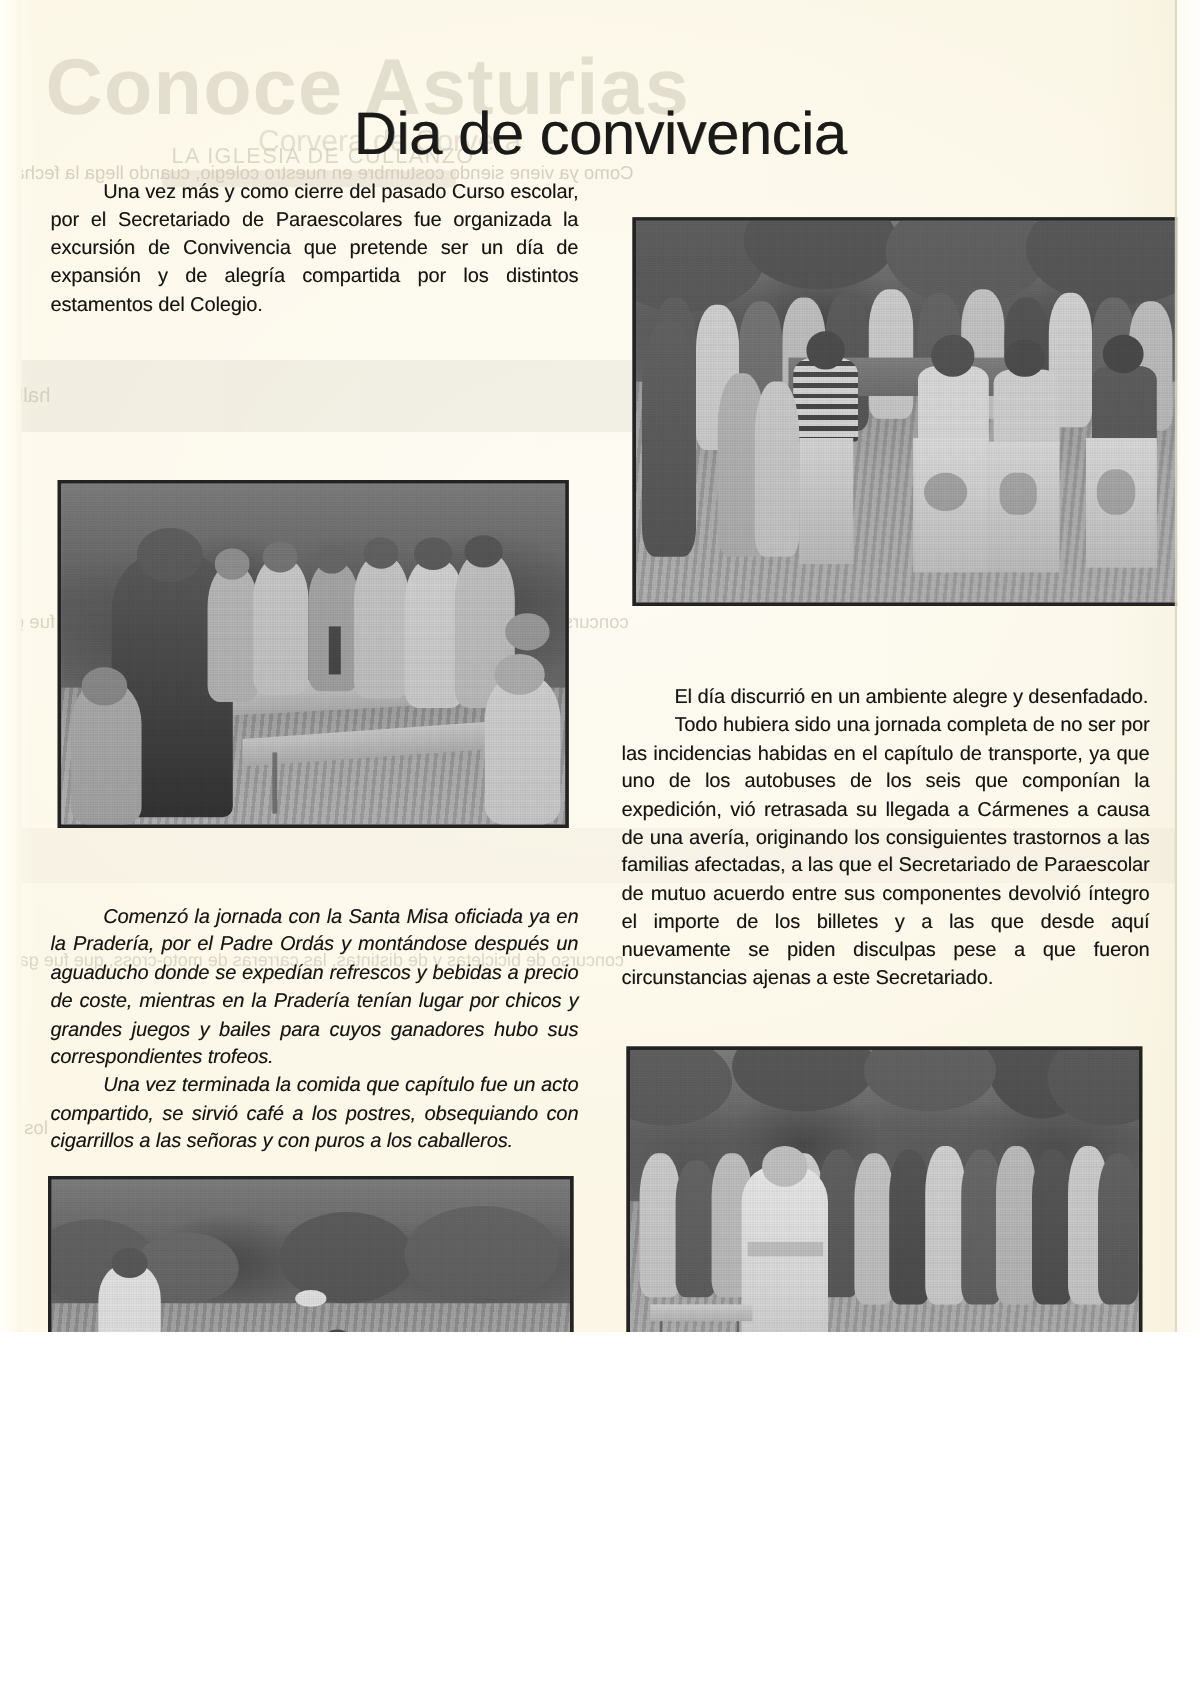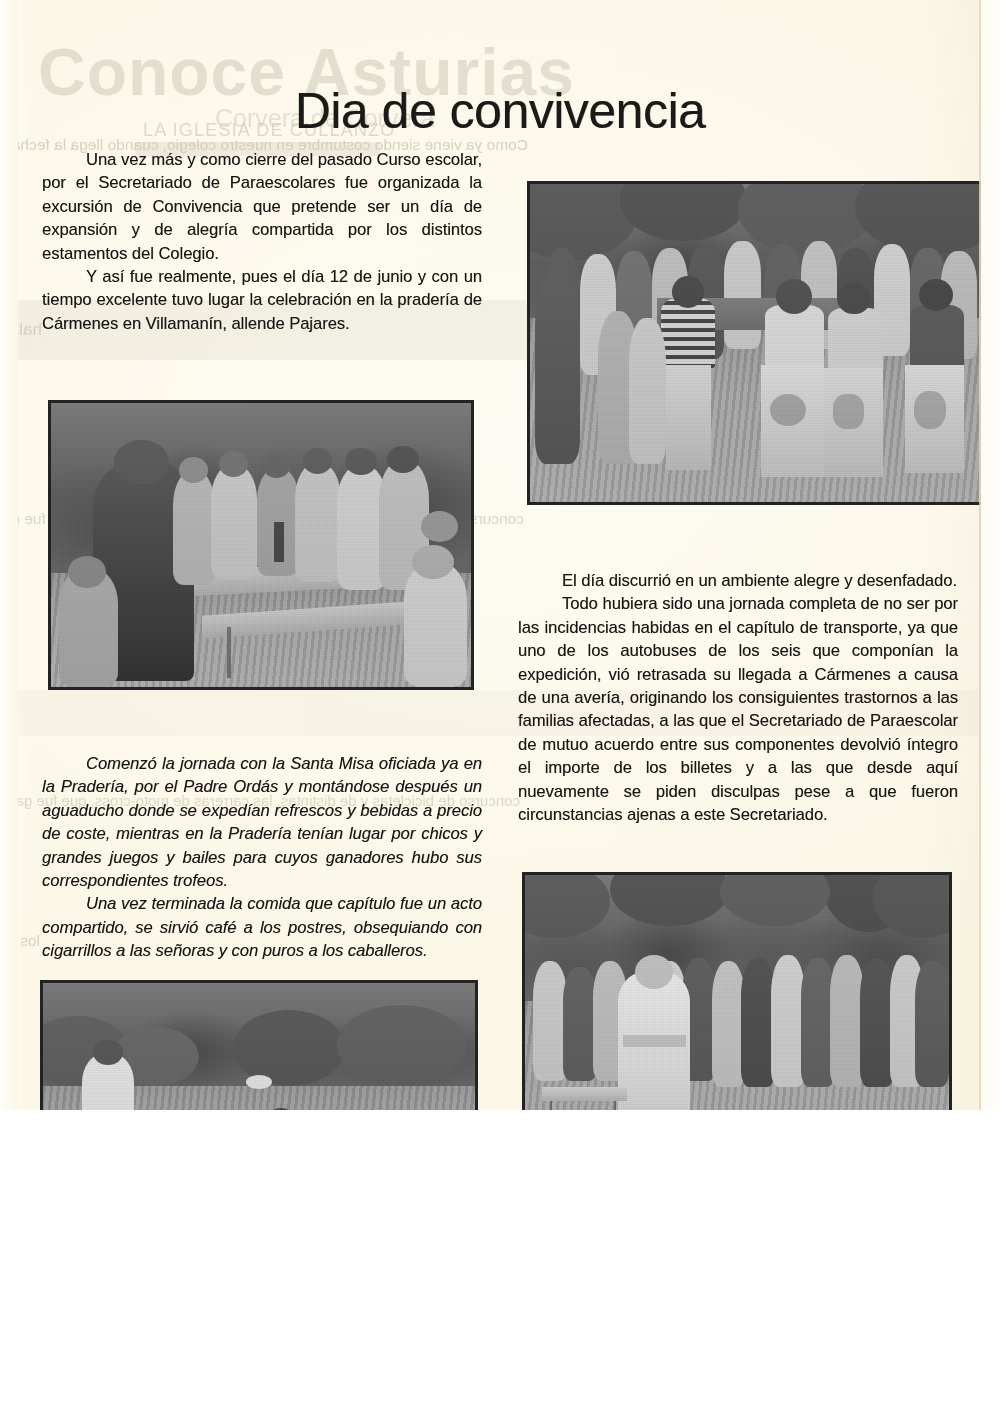--- a/index.html
+++ b/index.html
@@ -294,21 +294,20 @@
   <div class="bleed bleed-mirror" id="bleed-footer2">En su nombre y en el mío, gracias.</div>
   <div class="bleed bleed-mirror" id="bleed-right-bottom">Alberto Vega, Jubilo Rubí, Parada, Lorenzo C.O.U.</div>
 
   <div class="scanband" style="top:300px;height:60px;"></div>
   <div class="scanband" style="top:690px;height:46px;opacity:.5;"></div>
 
   <h1 id="headline">Dia de convivencia</h1>
 
   <div class="textblock" id="tb-left-1">
     <p class="para">Una vez más y como cierre del pasado Curso escolar, por el Secretariado de Paraescolares fue organizada la excursión de Convivencia que pretende ser un día de expansión y de alegría compartida por los distintos estamentos del Colegio.</p>
-    <p class="para">Y así fue realmente, pues el día 12 de junio y con un tiempo excelente tuvo lugar la celebración en la pradería de Cármenes en Villamanín, allende Pajares.</p>
   </div>
 
   <div class="photo" id="photo-refreshment">
     <div class="scene">
       <div class="sky-trees" style="height:62%;"></div>
       <div class="ground" style="height:40%;"></div>
 
       <div style="position:absolute;left:26%;top:57%;width:62%;height:9%;background:linear-gradient(180deg,#d8d5c6,#b9b6a7);transform:skewY(-3deg);"></div>
       <div style="position:absolute;left:36%;top:72%;width:60%;height:8%;background:linear-gradient(180deg,#dcd9cb,#bdbaab);transform:skewY(-4deg);"></div>
       <div style="position:absolute;left:42%;top:79%;width:4px;height:18%;background:#7a7768;"></div>

